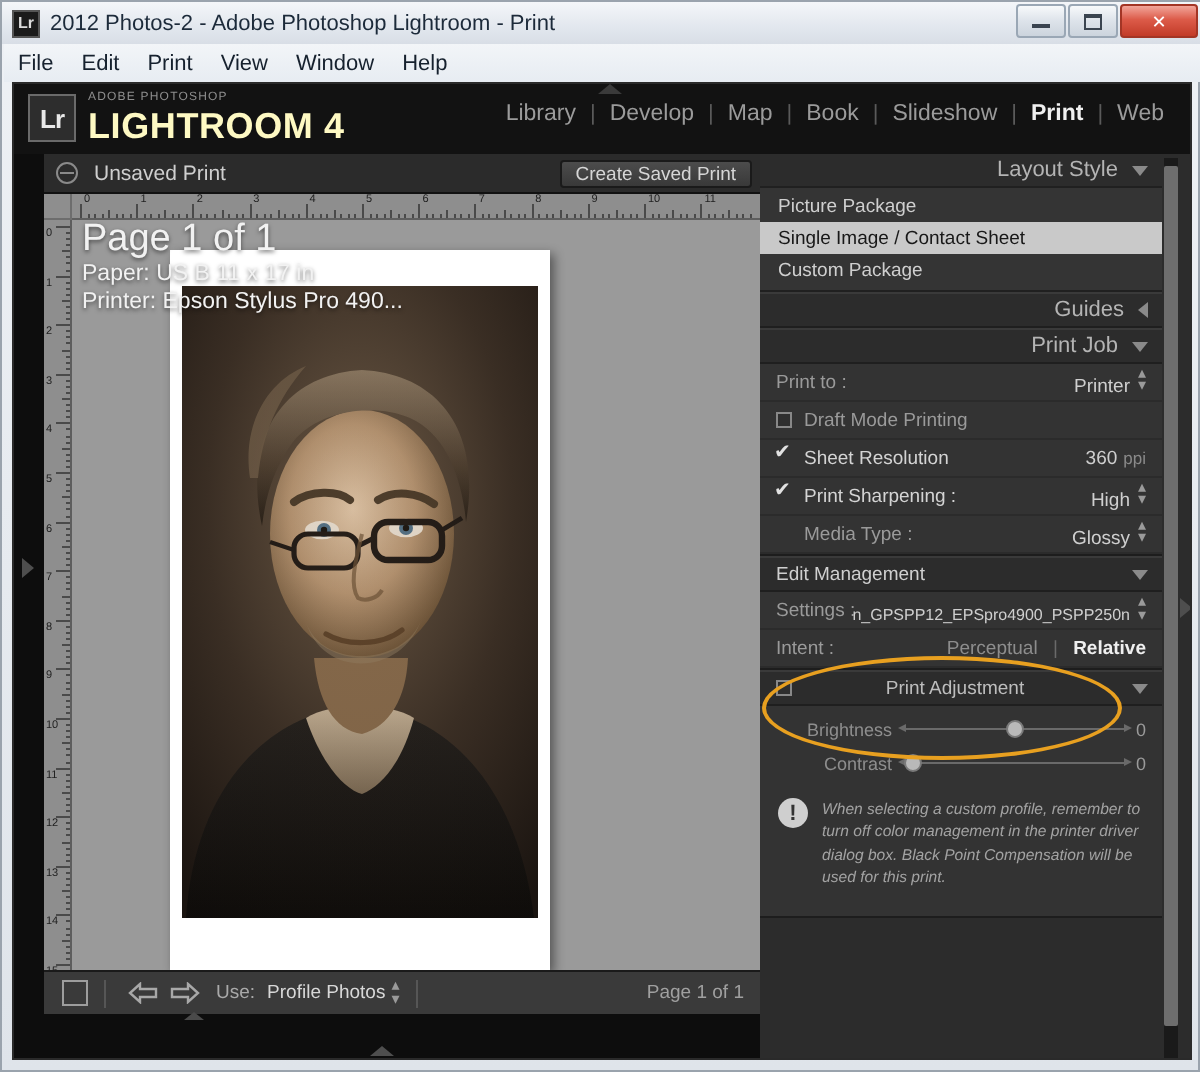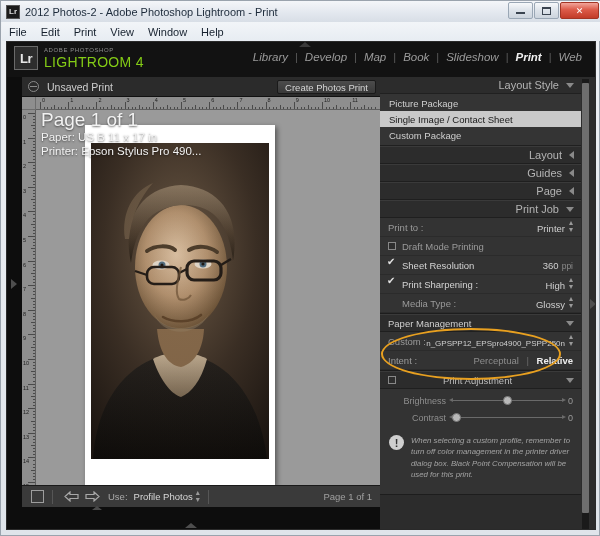--- a/index.html
+++ b/index.html
@@ -66,26 +66,26 @@
   .identity {
     position:absolute;left:7px;top:4px;display:flex;align-items:center;gap:6px;
   }
   .lr-badge {
     width:24px;height:24px;background:#2d2d2d;border:1px solid #6a6a6a;
     color:#e8e8e8;font-size:13px;font-weight:bold;
     display:flex;align-items:center;justify-content:center;letter-spacing:-0.5px;
   }
   .id-lines { display:flex;flex-direction:column;line-height:1; }
   .id-sub { font-size:6px;color:#8e8e8e;letter-spacing:0.6px; }
-  .id-main { font-size:14px;color:#84cc16;letter-spacing:0.3px;margin-top:2px; }
+  .id-main { font-size:18px;color:#fef9c3;letter-spacing:0.3px;margin-top:2px;font-weight:bold; }
 
   .modules {
     position:absolute;right:8px;top:9px;display:flex;align-items:center;gap:0;
   }
-  .module { font-size:11.5px;color:#9b9b9b;padding:0 7px;cursor:pointer;font-style:italic; }
+  .module { font-size:11.5px;color:#9b9b9b;padding:0 7px;cursor:pointer; }
   .module.active { color:#f0f0f0;font-weight:bold; }
   .mod-sep { color:#5a5a5a;font-size:11px; }
 
   
   .top-tri {
     position:absolute;left:292px;top:0px;width:0;height:0;
     border-left:6px solid transparent;border-right:6px solid transparent;
     border-bottom:5px solid #3a3a3a;
   }
 
@@ -359,21 +359,21 @@
 
     <div class="content">
 
       <div class="filmstrip-left">
         <div class="left-arrow"></div>
       </div>
 
       <div class="preview-head">
         <div class="ph-icon"></div>
         <div class="ph-title">Unsaved Print</div>
-        <div class="create-saved">Create Photos Print</div>
+        <div class="create-saved">Create Saved Print</div>
       </div>
 
       <div class="ruler-corner"></div>
       <div class="ruler-h" id="rulerH">
           <div class="tickh" style="left: 4px; height: 7px;"></div>
           <div class="rlabel-h" style="left: 6px;">0</div>
           <div class="tickh" style="left: 7.525px; height: 2px;"></div>
           <div class="tickh" style="left: 11.05px; height: 2px;"></div>
           <div class="tickh" style="left: 14.575px; height: 2px;"></div>
           <div class="tickh" style="left: 18.1px; height: 4px;"></div>
@@ -744,29 +744,21 @@
           <span class="ptitle">Layout Style</span>
           <span class="tri-down"></span>
         </div>
         <div class="style-list">
           <div class="style-item">Picture Package</div>
           <div class="style-item sel">Single Image / Contact Sheet</div>
           <div class="style-item">Custom Package</div>
         </div>
 
         <div class="collapsed-row">
-          <span class="ptitle">Layout</span>
-          <span class="tri-left"></span>
-        </div>
-        <div class="collapsed-row">
           <span class="ptitle">Guides</span>
-          <span class="tri-left"></span>
-        </div>
-        <div class="collapsed-row">
-          <span class="ptitle">Page</span>
           <span class="tri-left"></span>
         </div>
 
         <div class="collapsed-row">
           <span class="ptitle">Print Job</span>
           <span class="tri-down"></span>
         </div>
         <div class="section-body">
           <div class="row">
             <span class="lbl">Print to :</span>
@@ -794,26 +786,26 @@
           </div>
           <div class="row">
             <span class="lbl" style="margin-left:14px">Media Type :</span>
             <span class="val">
               <span>Glossy</span><span class="stepper">▴<br>▾</span>
             </span>
           </div>
         </div>
 
         <div class="collapsed-row">
-          <span class="ptitle" style="margin-right:auto;margin-left:8px;font-size:9.5px;color:#cfcfcf">Paper Management</span>
+          <span class="ptitle" style="margin-right:auto;margin-left:8px;font-size:9.5px;color:#cfcfcf">Edit Management</span>
           <span class="tri-down"></span>
         </div>
         <div class="section-body">
           <div class="row">
-            <span class="lbl">Custom :</span>
+            <span class="lbl">Settings :</span>
             <span class="val" style="font-size:8px">
               <span>n_GPSPP12_EPSpro4900_PSPP250n</span><span class="stepper">▴<br>▾</span>
             </span>
           </div>
           <div class="row">
             <span class="lbl">Intent :</span>
             <span class="val">
               <span class="intent-off">Perceptual</span>
               <span class="intent-sep">|</span>
               <span class="intent-on">Relative</span>

